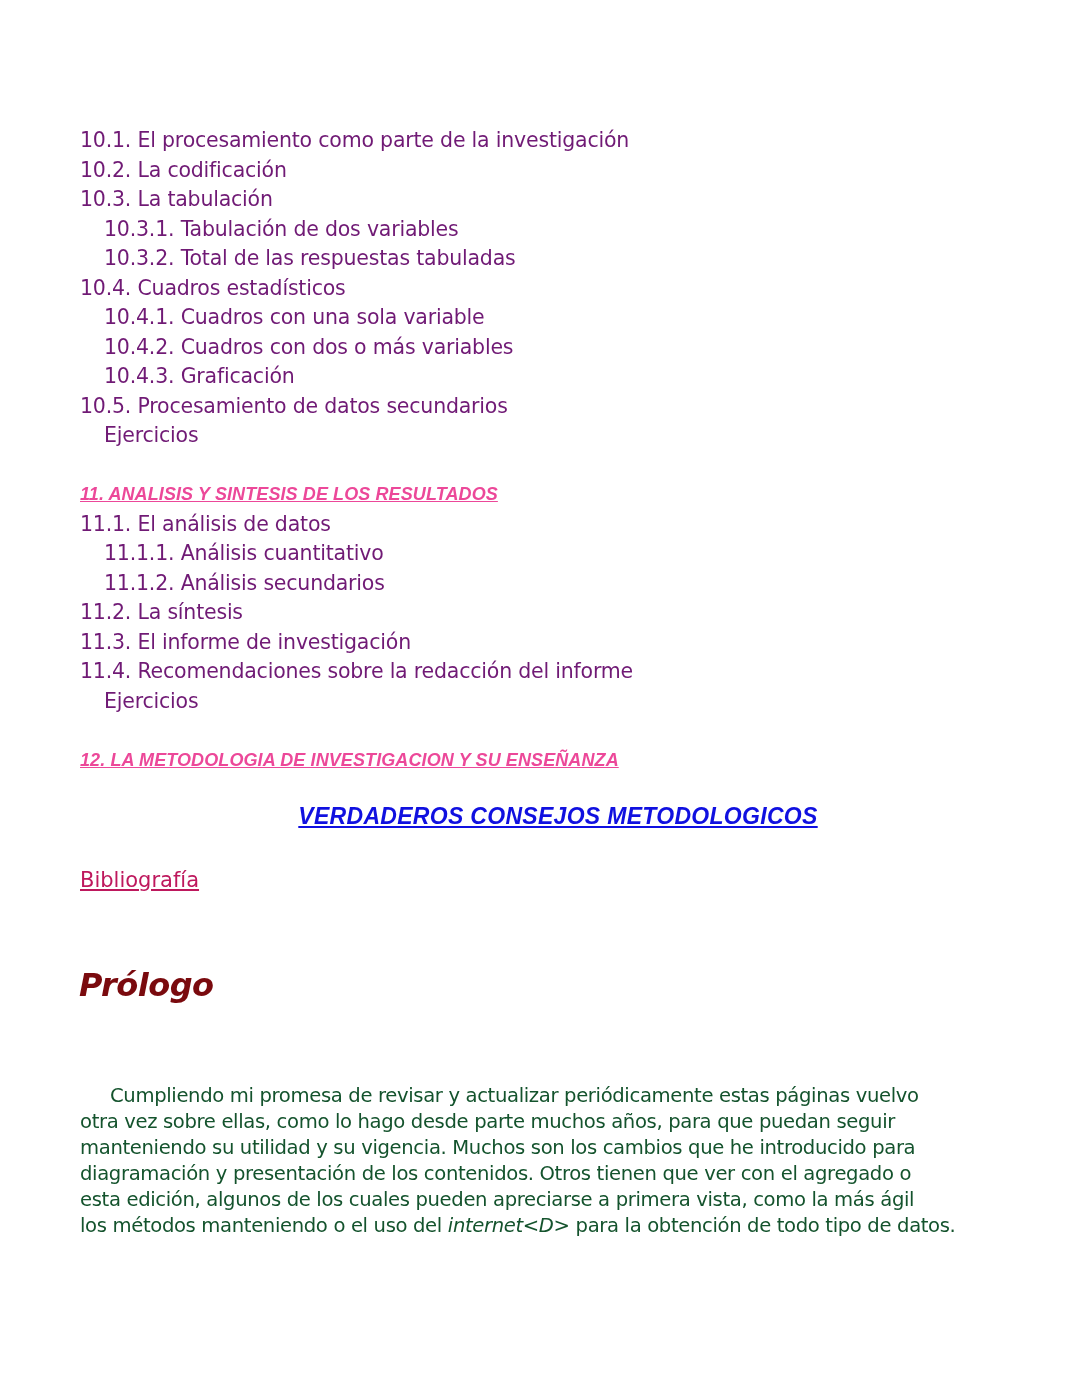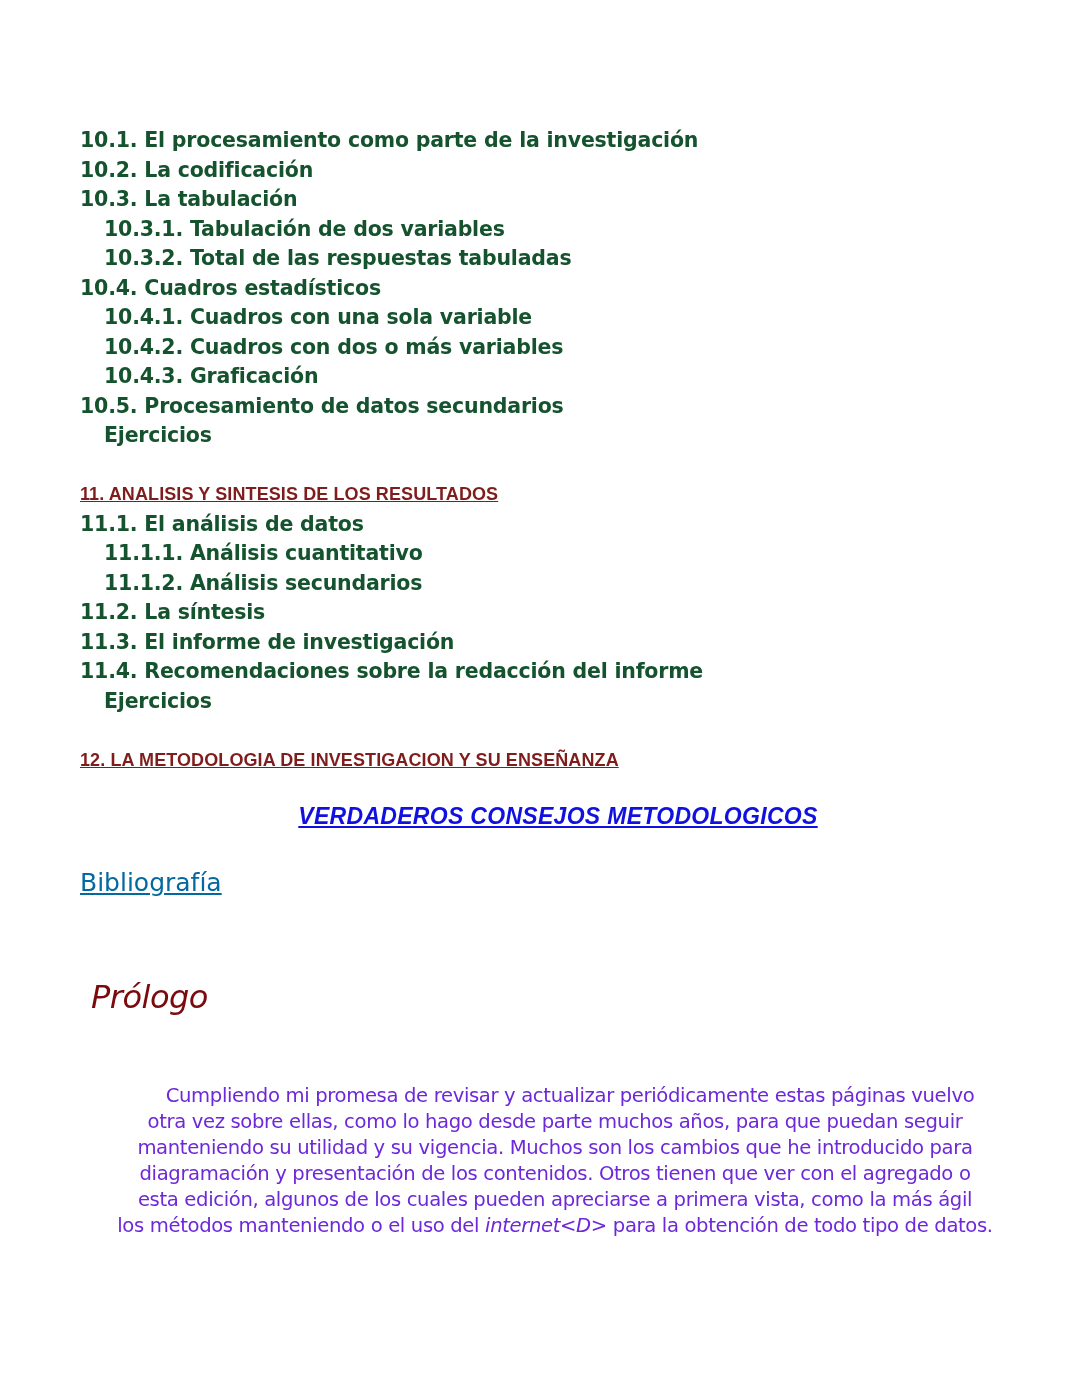--- a/index.html
+++ b/index.html
@@ -2,53 +2,54 @@
 <html><head>
   <meta charset="utf-8">
   <style>
     html, body { margin: 0; padding: 0; background: #ffffff; }
     body {
       width: 1080px; height: 1397px; position: relative; overflow: hidden;
       font-family: "DejaVu Sans", sans-serif;
     }
     .toc { position: absolute; left: 80px; top: 126px; width: 940px; }
     .toc-line {
-      color: #14532d; font-size: 20.5px; line-height: 29.5px; height: 29.5px;
+      color: #701a75; font-size: 20.5px; line-height: 29.5px; height: 29.5px;
       white-space: nowrap; letter-spacing: -0.2px;
-      font-family: "DejaVu Sans", sans-serif; font-weight: 700;
+      font-family: "DejaVu Sans", sans-serif; font-weight: 400;
     }
     .toc-line.l2 { padding-left: 24px; }
     .toc-gap { height: 29.5px; }
     .chapter-link {
-      color: #7f1d1d; font-weight: bold; text-decoration: underline;
+      color: #ec4899; font-weight: bold; text-decoration: underline;
       font-size: 18px; line-height: 29.5px; height: 29.5px; display: block;
       font-family: "Liberation Sans", sans-serif; letter-spacing: 0.1px;
       white-space: nowrap;
+      font-style: italic;
     }
     .consejos {
       position: absolute; left: 0; width: 1095px; top: 803px; text-align: center;
     }
     .consejos a {
       color: #1010e0; font-weight: bold; font-style: italic; text-decoration: underline;
       font-size: 23px; font-family: "Liberation Sans", sans-serif; letter-spacing: 0.3px; margin-left: 21px;
     }
     .biblio {
       position: absolute; left: 80px; top: 868px;
-      color: #0369a1; text-decoration: underline; font-size: 25px;
+      color: #be185d; text-decoration: underline; font-size: 21px;
       font-family: "DejaVu Sans", sans-serif;
     }
     .prologo {
-      position: absolute; left: 79px; top: 966px; margin: 12px;
-      color: #7a0a0e; font-size: 32px; font-weight: normal; font-style: italic;
+      position: absolute; left: 79px; top: 966px; margin: 0;
+      color: #7a0a0e; font-size: 32px; font-weight: bold; font-style: italic;
       font-family: "DejaVu Sans", sans-serif; letter-spacing: -0.5px;
     }
     .prologo-text {
       position: absolute; left: 80px; top: 1083px; width: 950px;
-      color: #6d28d9; font-size: 19.6px; line-height: 26px;
-      font-family: "DejaVu Sans", sans-serif; letter-spacing: -0.35px; text-align: center;
+      color: #14532d; font-size: 19.6px; line-height: 26px;
+      font-family: "DejaVu Sans", sans-serif; letter-spacing: -0.35px;
     }
     .prologo-text .line { display: block; white-space: nowrap; }
     .prologo-text .indent { padding-left: 30px; }
   </style>
 </head>
 <body>
 
 <div class="toc">
   <div class="toc-line">10.1. El procesamiento como parte de la investigación</div>
   <div class="toc-line">10.2. La codificación</div>

